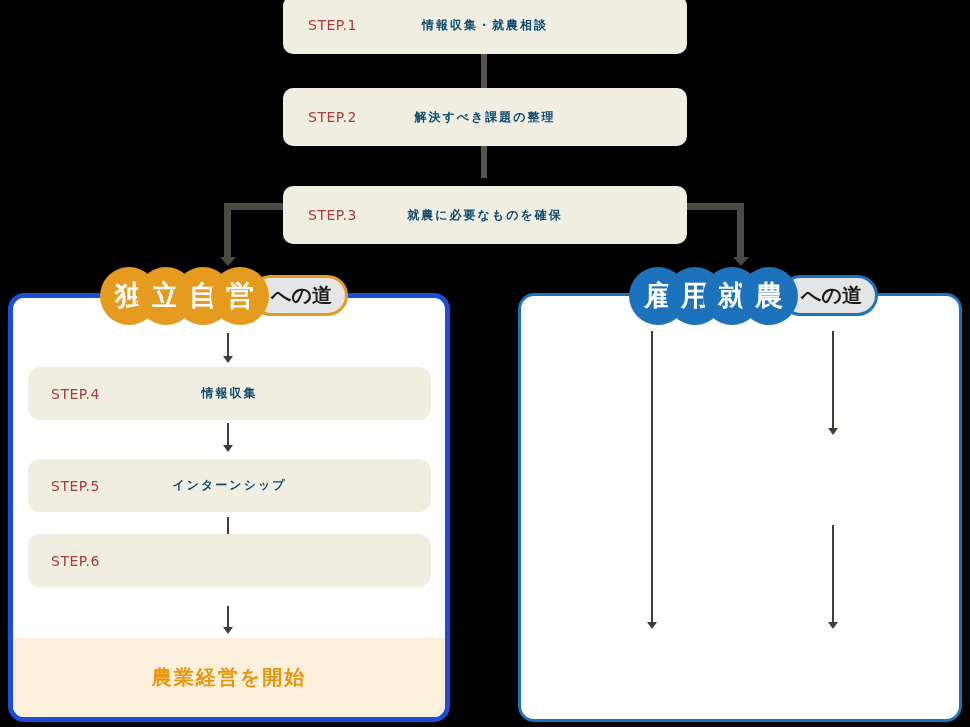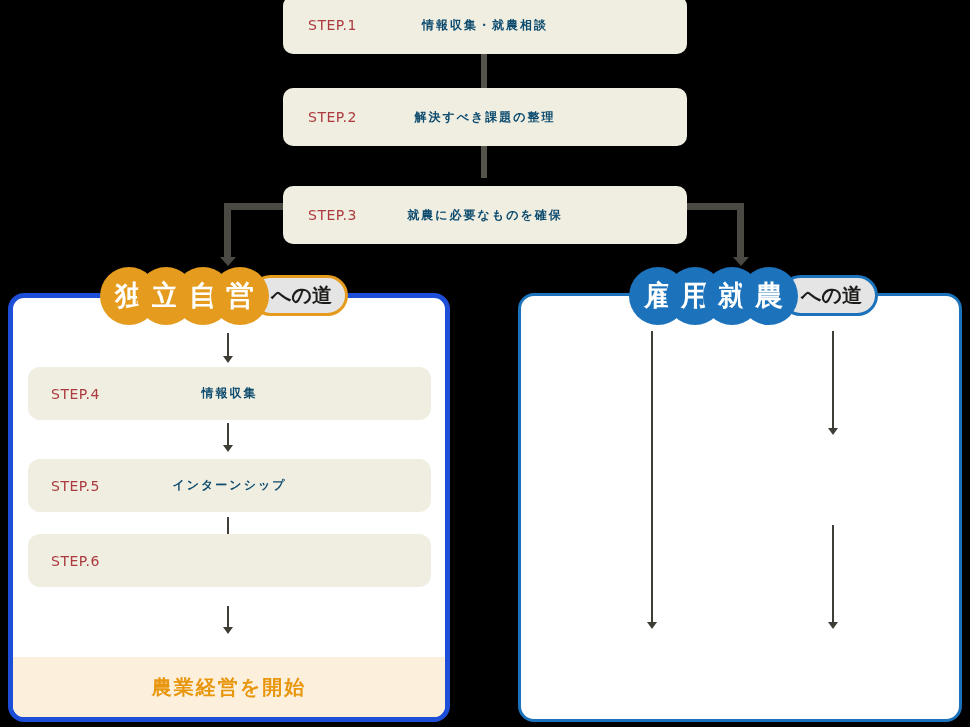--- a/index.html
+++ b/index.html
@@ -41,21 +41,21 @@
   }
   .panel.left{left:8px;width:442px;border:5px solid #1d4ed8;}
   .panel.right{left:518px;width:444px;border:3px solid #1c72bb;}
   .sub-box{
     position:absolute;left:15px;width:403px;height:53px;
     background:#efeee1;border-radius:12px;
     display:flex;align-items:center;justify-content:center;
   }
   .sub-box .step-label{left:23px;}
   .panel-footer{
-    position:absolute;left:0;right:0;bottom:0;height:60px;
+    position:absolute;left:0;right:0;bottom:0;height:79px;
     display:flex;align-items:center;justify-content:center;
     font-size:20px;font-weight:bold;letter-spacing:2px;
   }
   .panel.left .panel-footer{background:#fcf0dc;color:#e8960d;}
   .panel.right .panel-footer{background:#dce9f7;color:#1d76c2;}
   .intern-box{
     position:absolute;left:201px;top:146px;width:221px;height:81px;
     background:#fff;border:3px solid #1c72bb;border-radius:12px;
     display:flex;align-items:center;justify-content:center;
     font-size:19px;font-weight:600;color:#2e2e2b;letter-spacing:2px;

